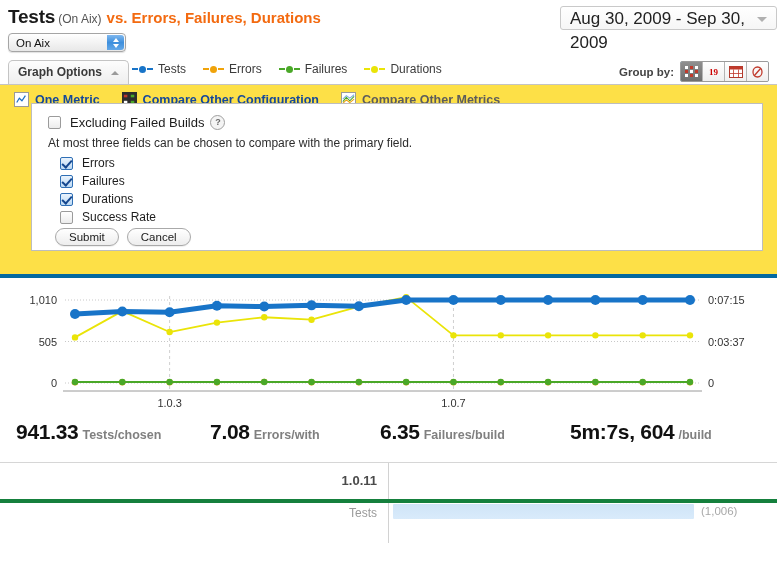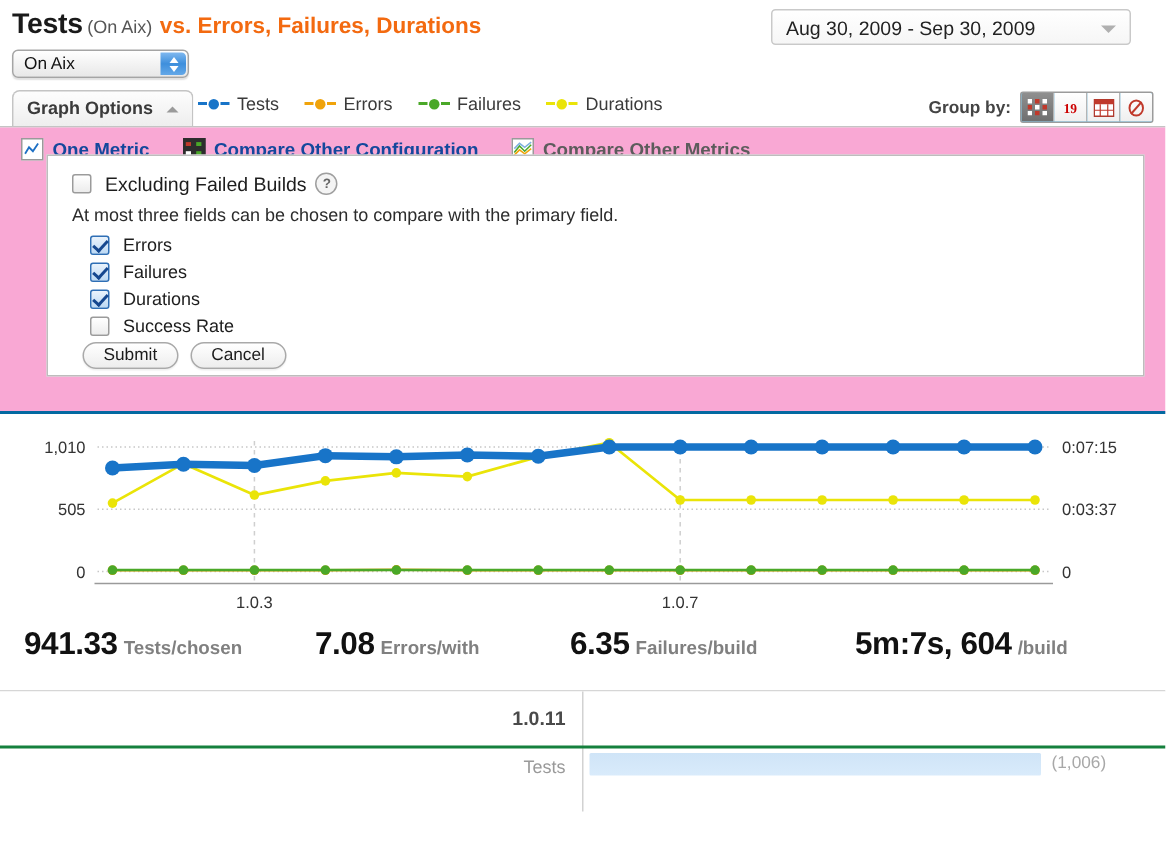--- a/index.html
+++ b/index.html
@@ -80,28 +80,28 @@
   .stepper .ar {
     width: 0; height: 0;
     border-left: 3.5px solid transparent;
     border-right: 3.5px solid transparent;
   }
   .stepper .up { border-bottom: 4px solid #fff; margin-bottom: 2px; }
   .stepper .dn { border-top: 4px solid #fff; }
 
   .date-range {
     position: absolute;
-    right: 23px;
+    right: 0;
     top: 6px;
-    width: 240px;
+    width: 217px;
     height: 24px;
     border: 1px solid #c9c9c9;
     border-radius: 3px;
     background: linear-gradient(to bottom, #ffffff, #f6f6f6);
-    font-size: 13px;
+    font-size: 17px;
     color: #222;
     line-height: 24px;
     padding-left: 9px;
     box-sizing: border-box;
     cursor: pointer;
   }
   .date-range .caret {
     position: absolute;
     right: 9px;
     top: 10px;
@@ -216,22 +216,22 @@
     font-size: 9px;
     font-weight: bold;
     color: #c00;
     font-family: "Liberation Serif", serif;
   }
 
   
   .options-panel {
     position: relative;
     height: 189px;
-    background: #f9a8d4;
-    border-bottom: 2px solid #0369a1;
+    background: #fde047;
+    border-bottom: 4px solid #0369a1;
   }
   .subtabs {
     position: absolute;
     left: 14px;
     top: 7px;
     display: flex;
     align-items: center;
     gap: 22px;
   }
   .subtab {
@@ -402,21 +402,21 @@
     top: 0;
     bottom: 0;
     width: 1px;
     background: #d2d2d2;
   }
   .bt-row-version {
     position: absolute;
     left: 0; right: 0;
     top: 0;
     height: 36px;
-    border-bottom: 2px solid #15803d;
+    border-bottom: 4px solid #15803d;
   }
   .bt-version-label {
     position: absolute;
     right: 400px;
     top: 10px;
     font-size: 13px;
     font-weight: bold;
     color: #4a4a4a;
   }
   .bt-row-metric {

